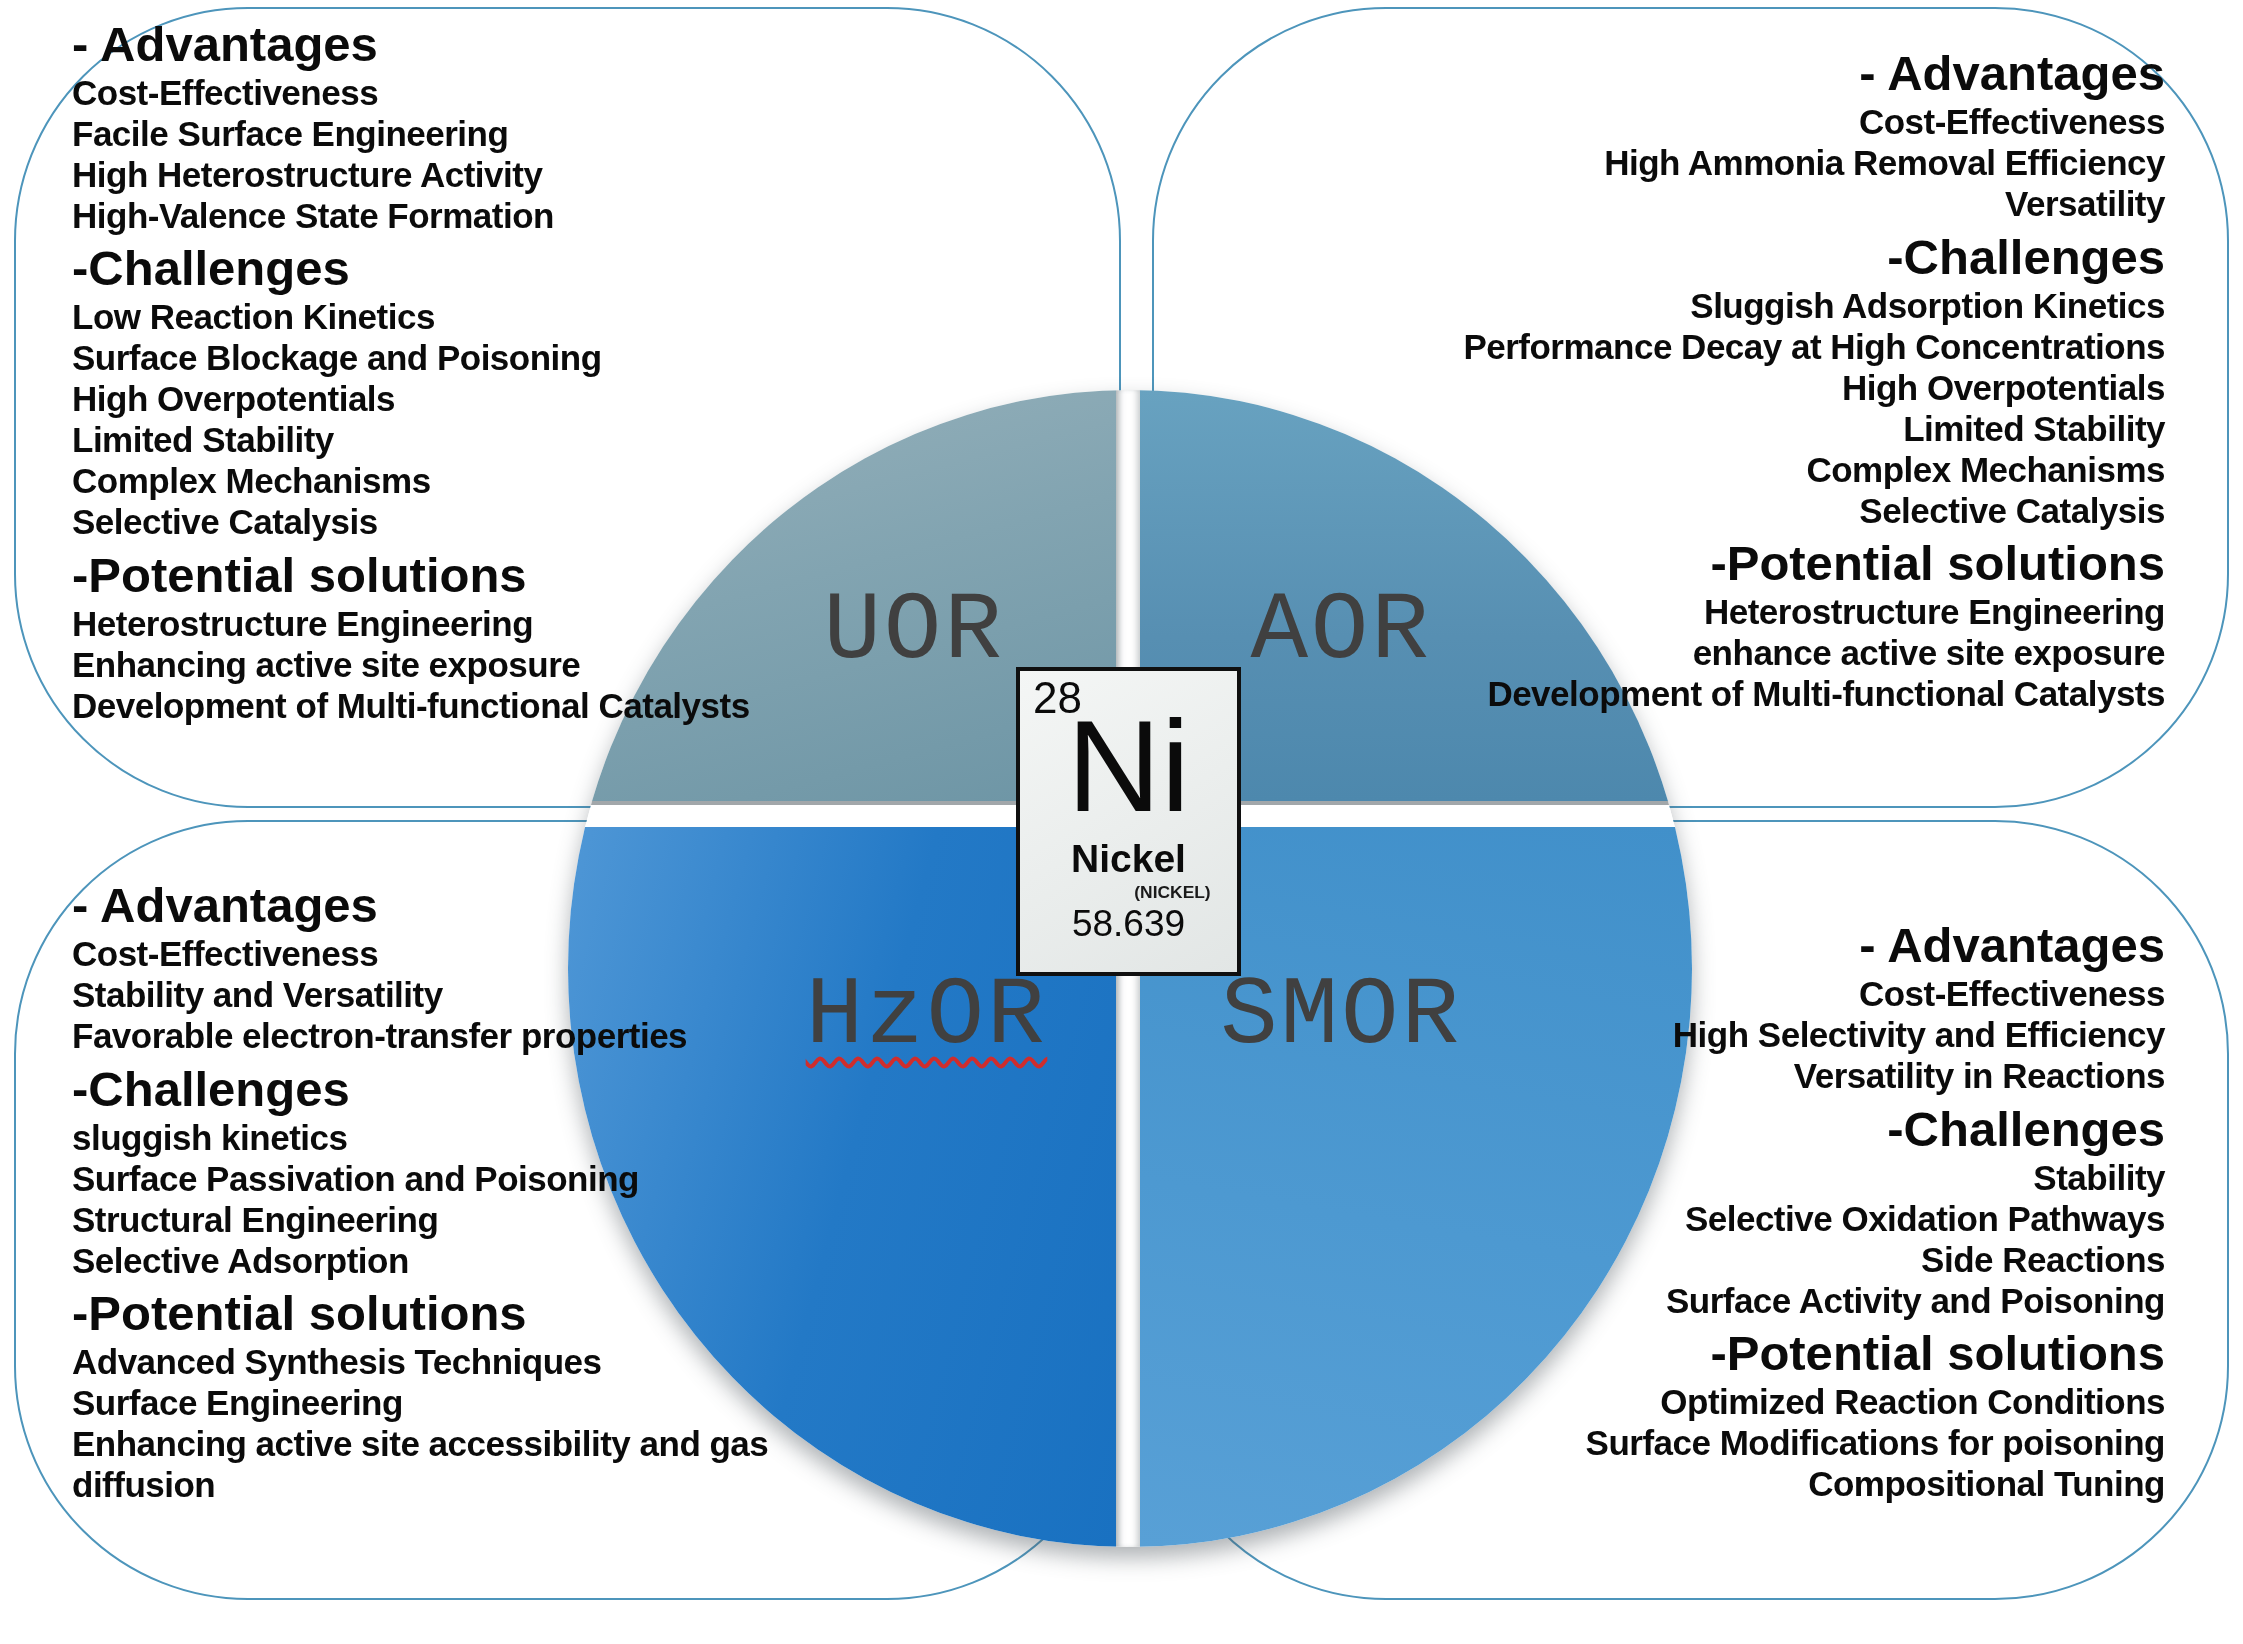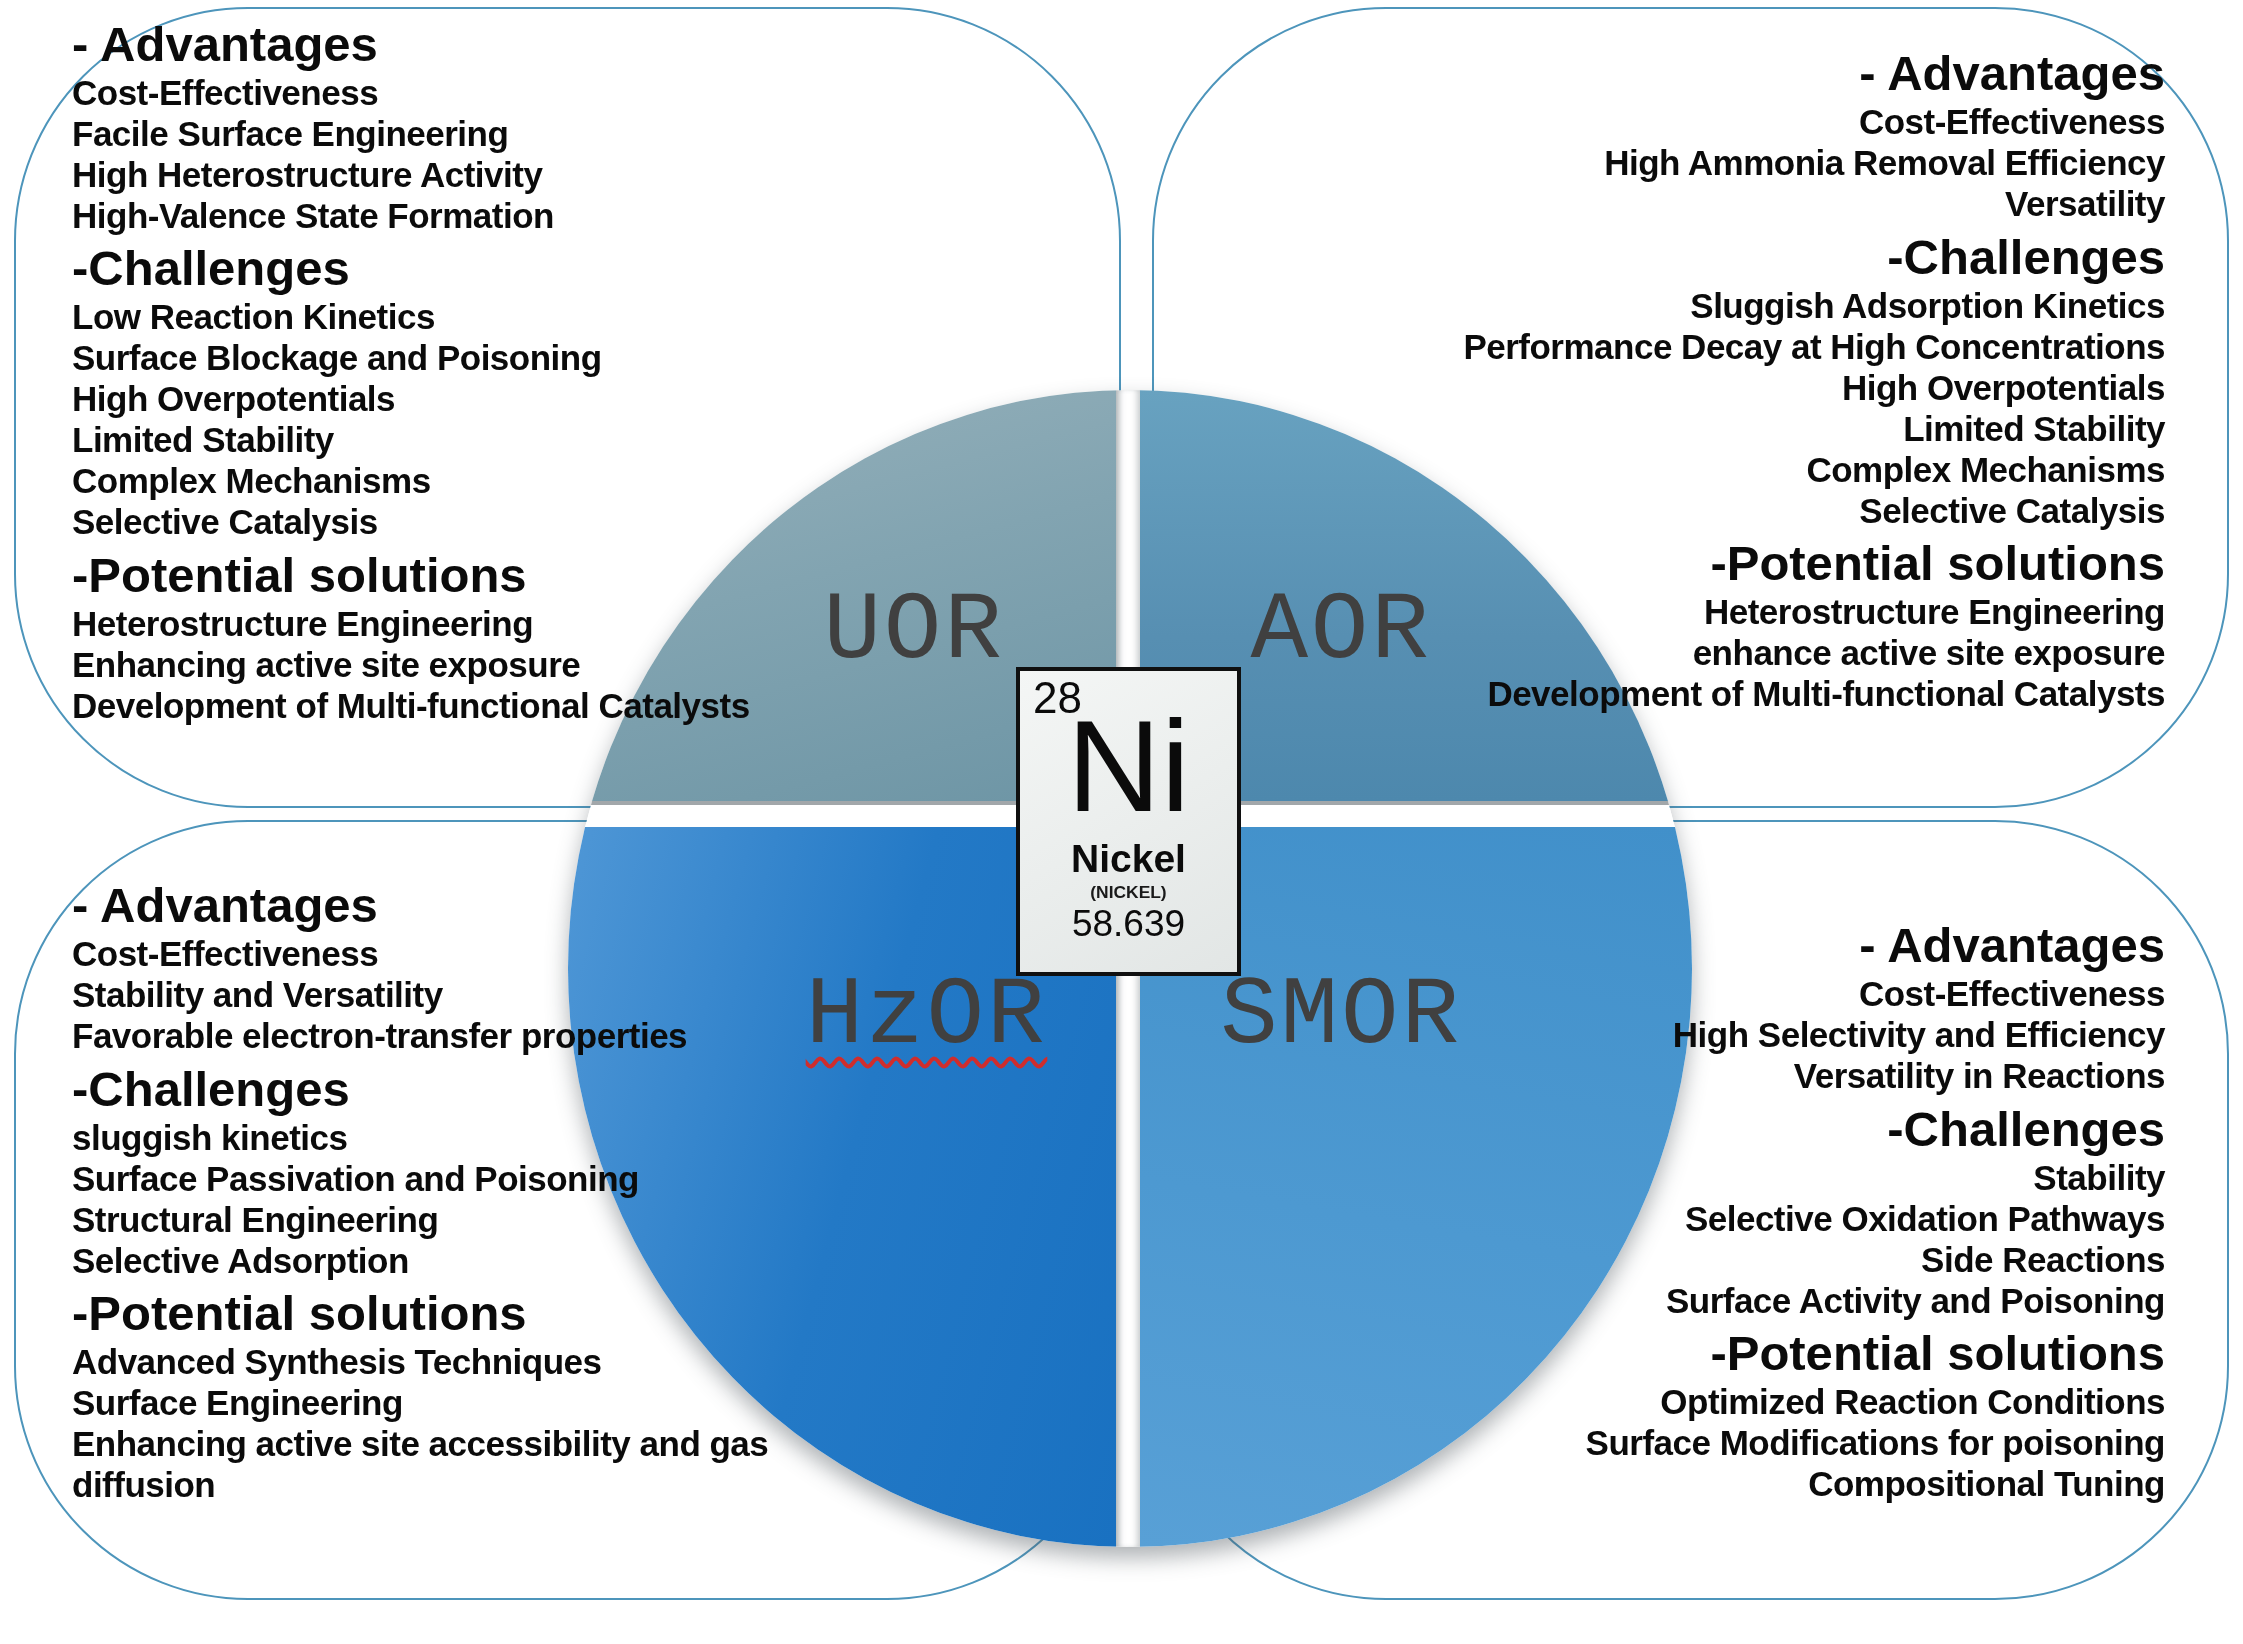--- a/index.html
+++ b/index.html
@@ -51,21 +51,21 @@
 
   
   .tile{position:absolute;left:1016px;top:667px;width:217px;height:301px;border:4.6px solid #101010;
         background:linear-gradient(150deg,#f4f6f5 0%,#e2e6e5 100%);z-index:7;box-sizing:content-box;}
   .tile-number{position:absolute;left:13px;top:1.8px;font-weight:400;font-size:44px;line-height:50px;color:#0b0b0b;}
   .tile-symbol{position:absolute;left:0;top:27.5px;width:100%;text-align:center;font-weight:400;
                font-size:130px;line-height:134px;color:#0b0b0b;}
   .tile-name{position:absolute;left:0;top:167px;width:100%;text-align:center;font-weight:700;
              font-size:39px;line-height:42px;color:#0b0b0b;}
   .tile-name-alt{position:absolute;left:0;top:211px;width:100%;text-align:center;font-weight:700;
-             font-size:17.4px;line-height:20px;color:#1a1a1a;}
+             font-size:17.4px;line-height:20px;color:#1a1a1a;padding-left:44px;}
   .tile-mass{position:absolute;left:0;top:233px;width:100%;text-align:center;font-weight:400;
              font-size:37px;line-height:40px;color:#0b0b0b;}
 </style>
 </head>
 <body>
 
 <div class="canvas">
 
   <div class="qbox box-tl"></div>
   <div class="qbox box-tr"></div>

